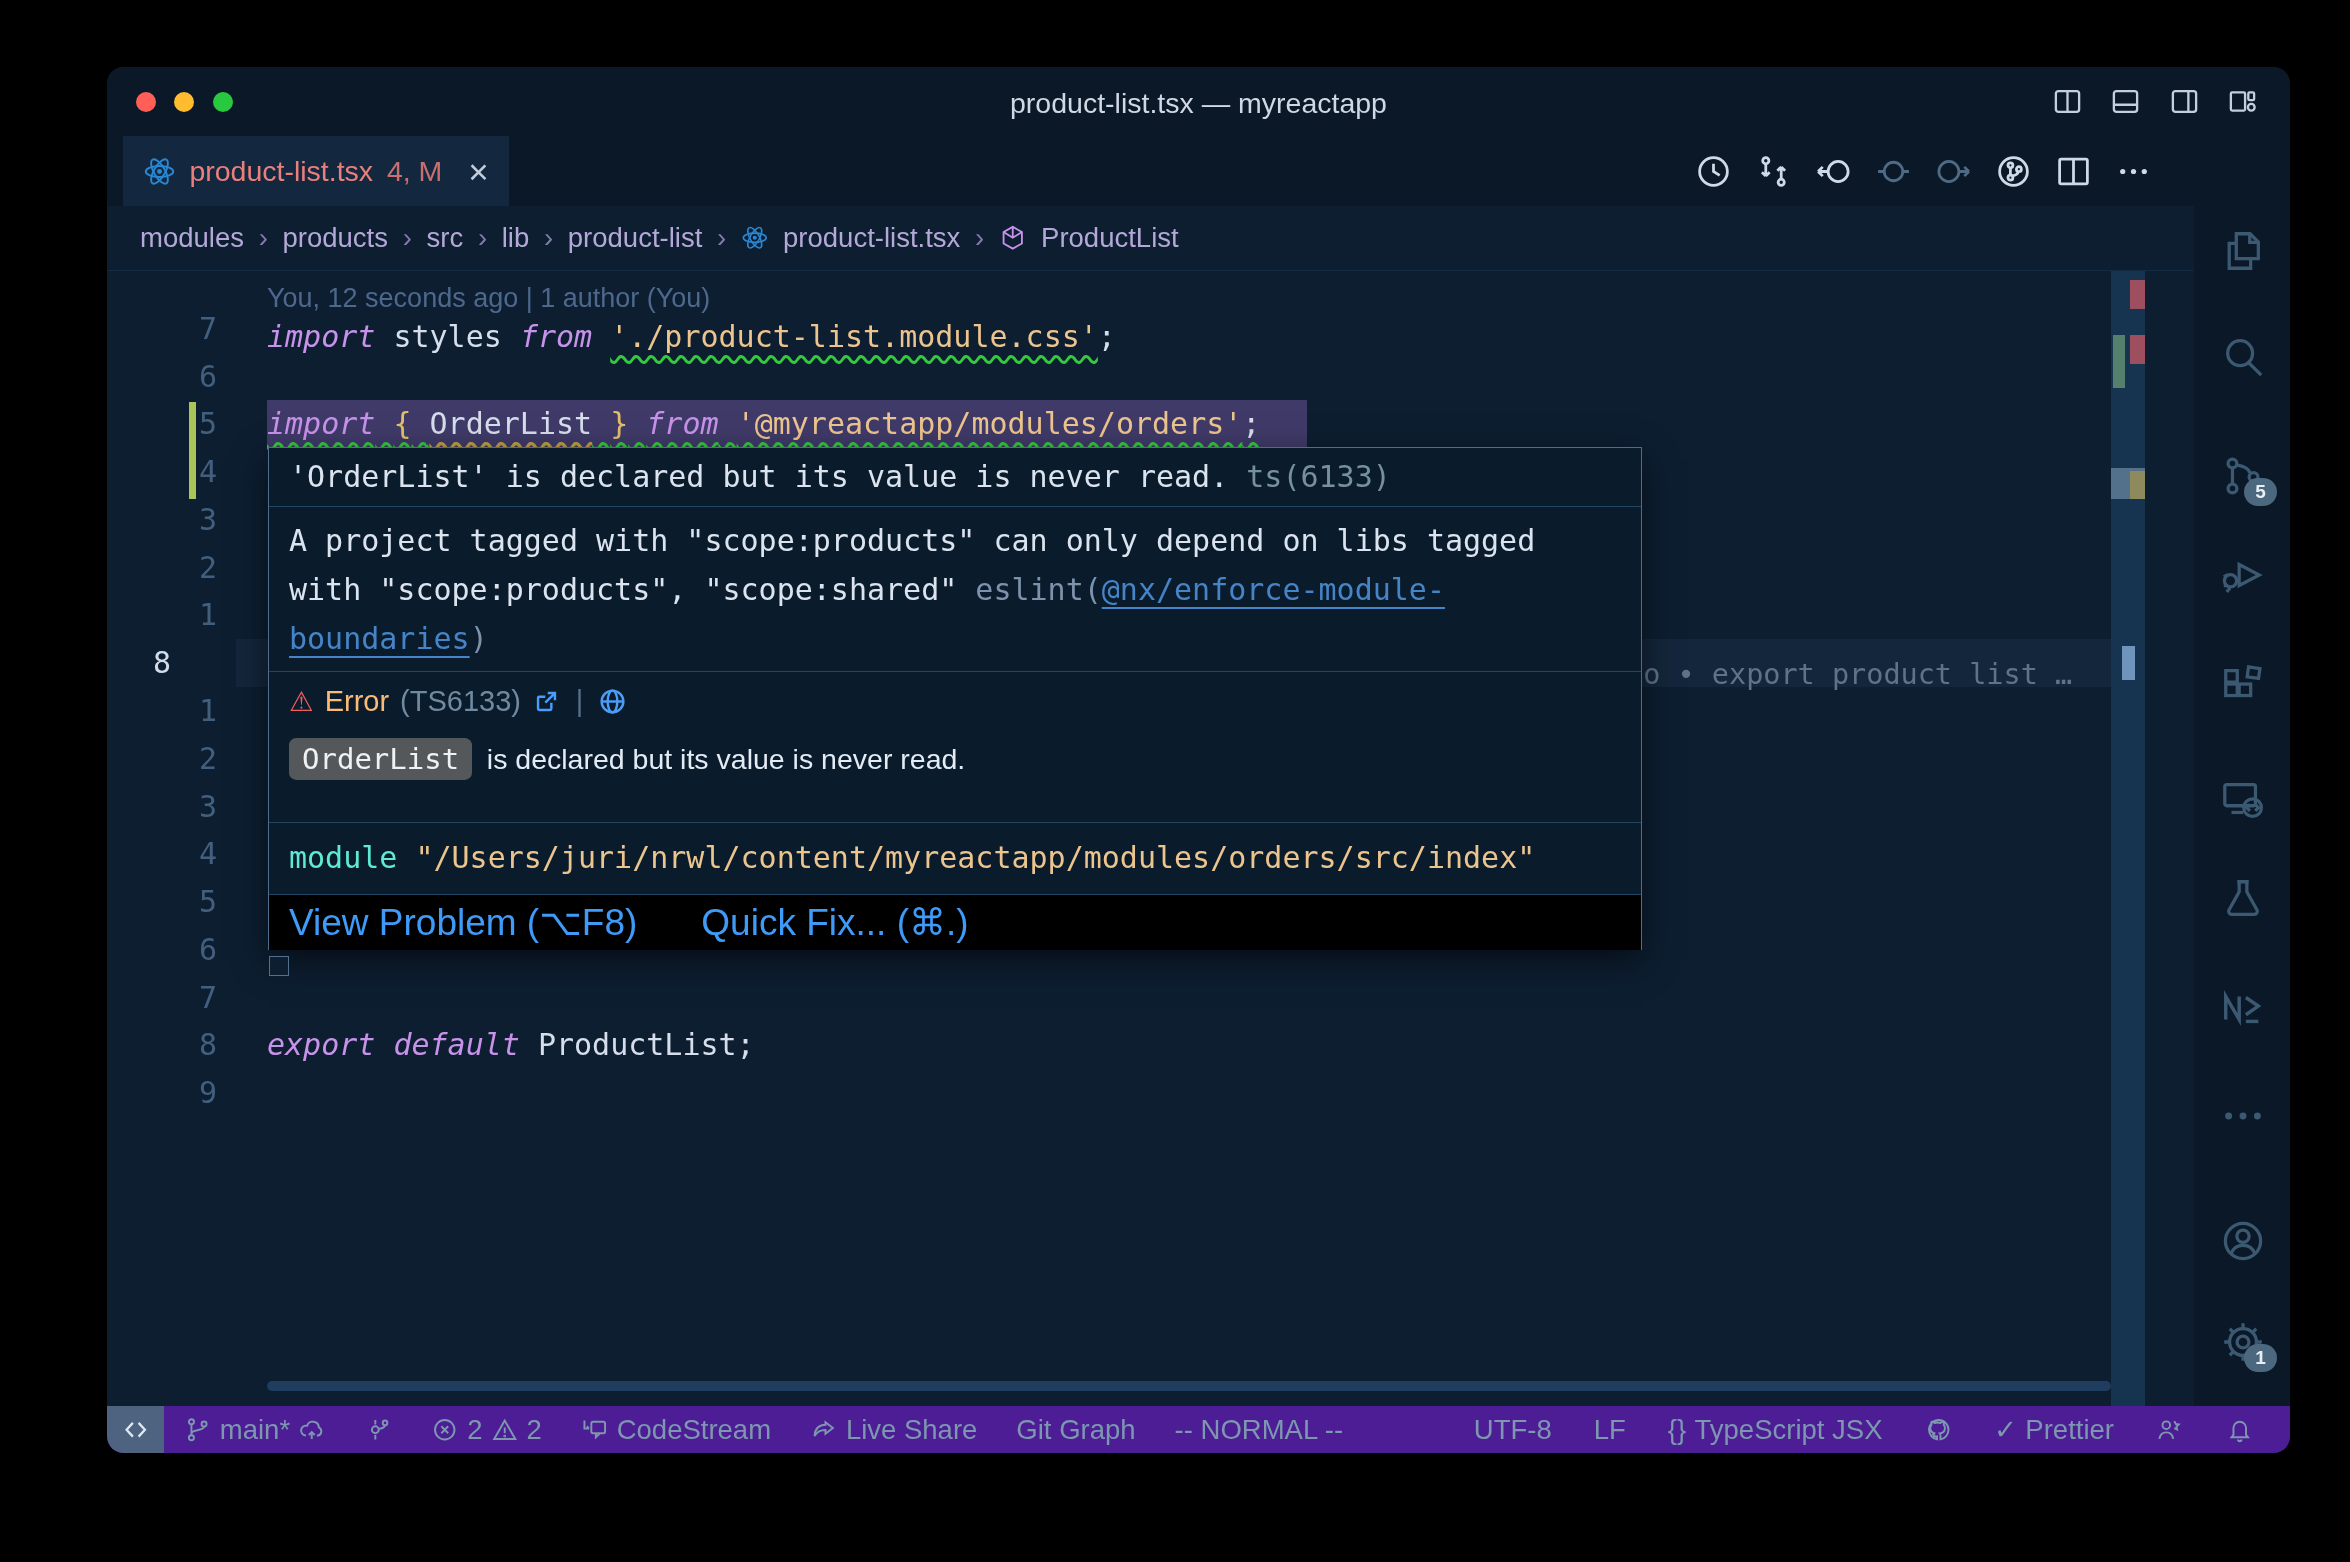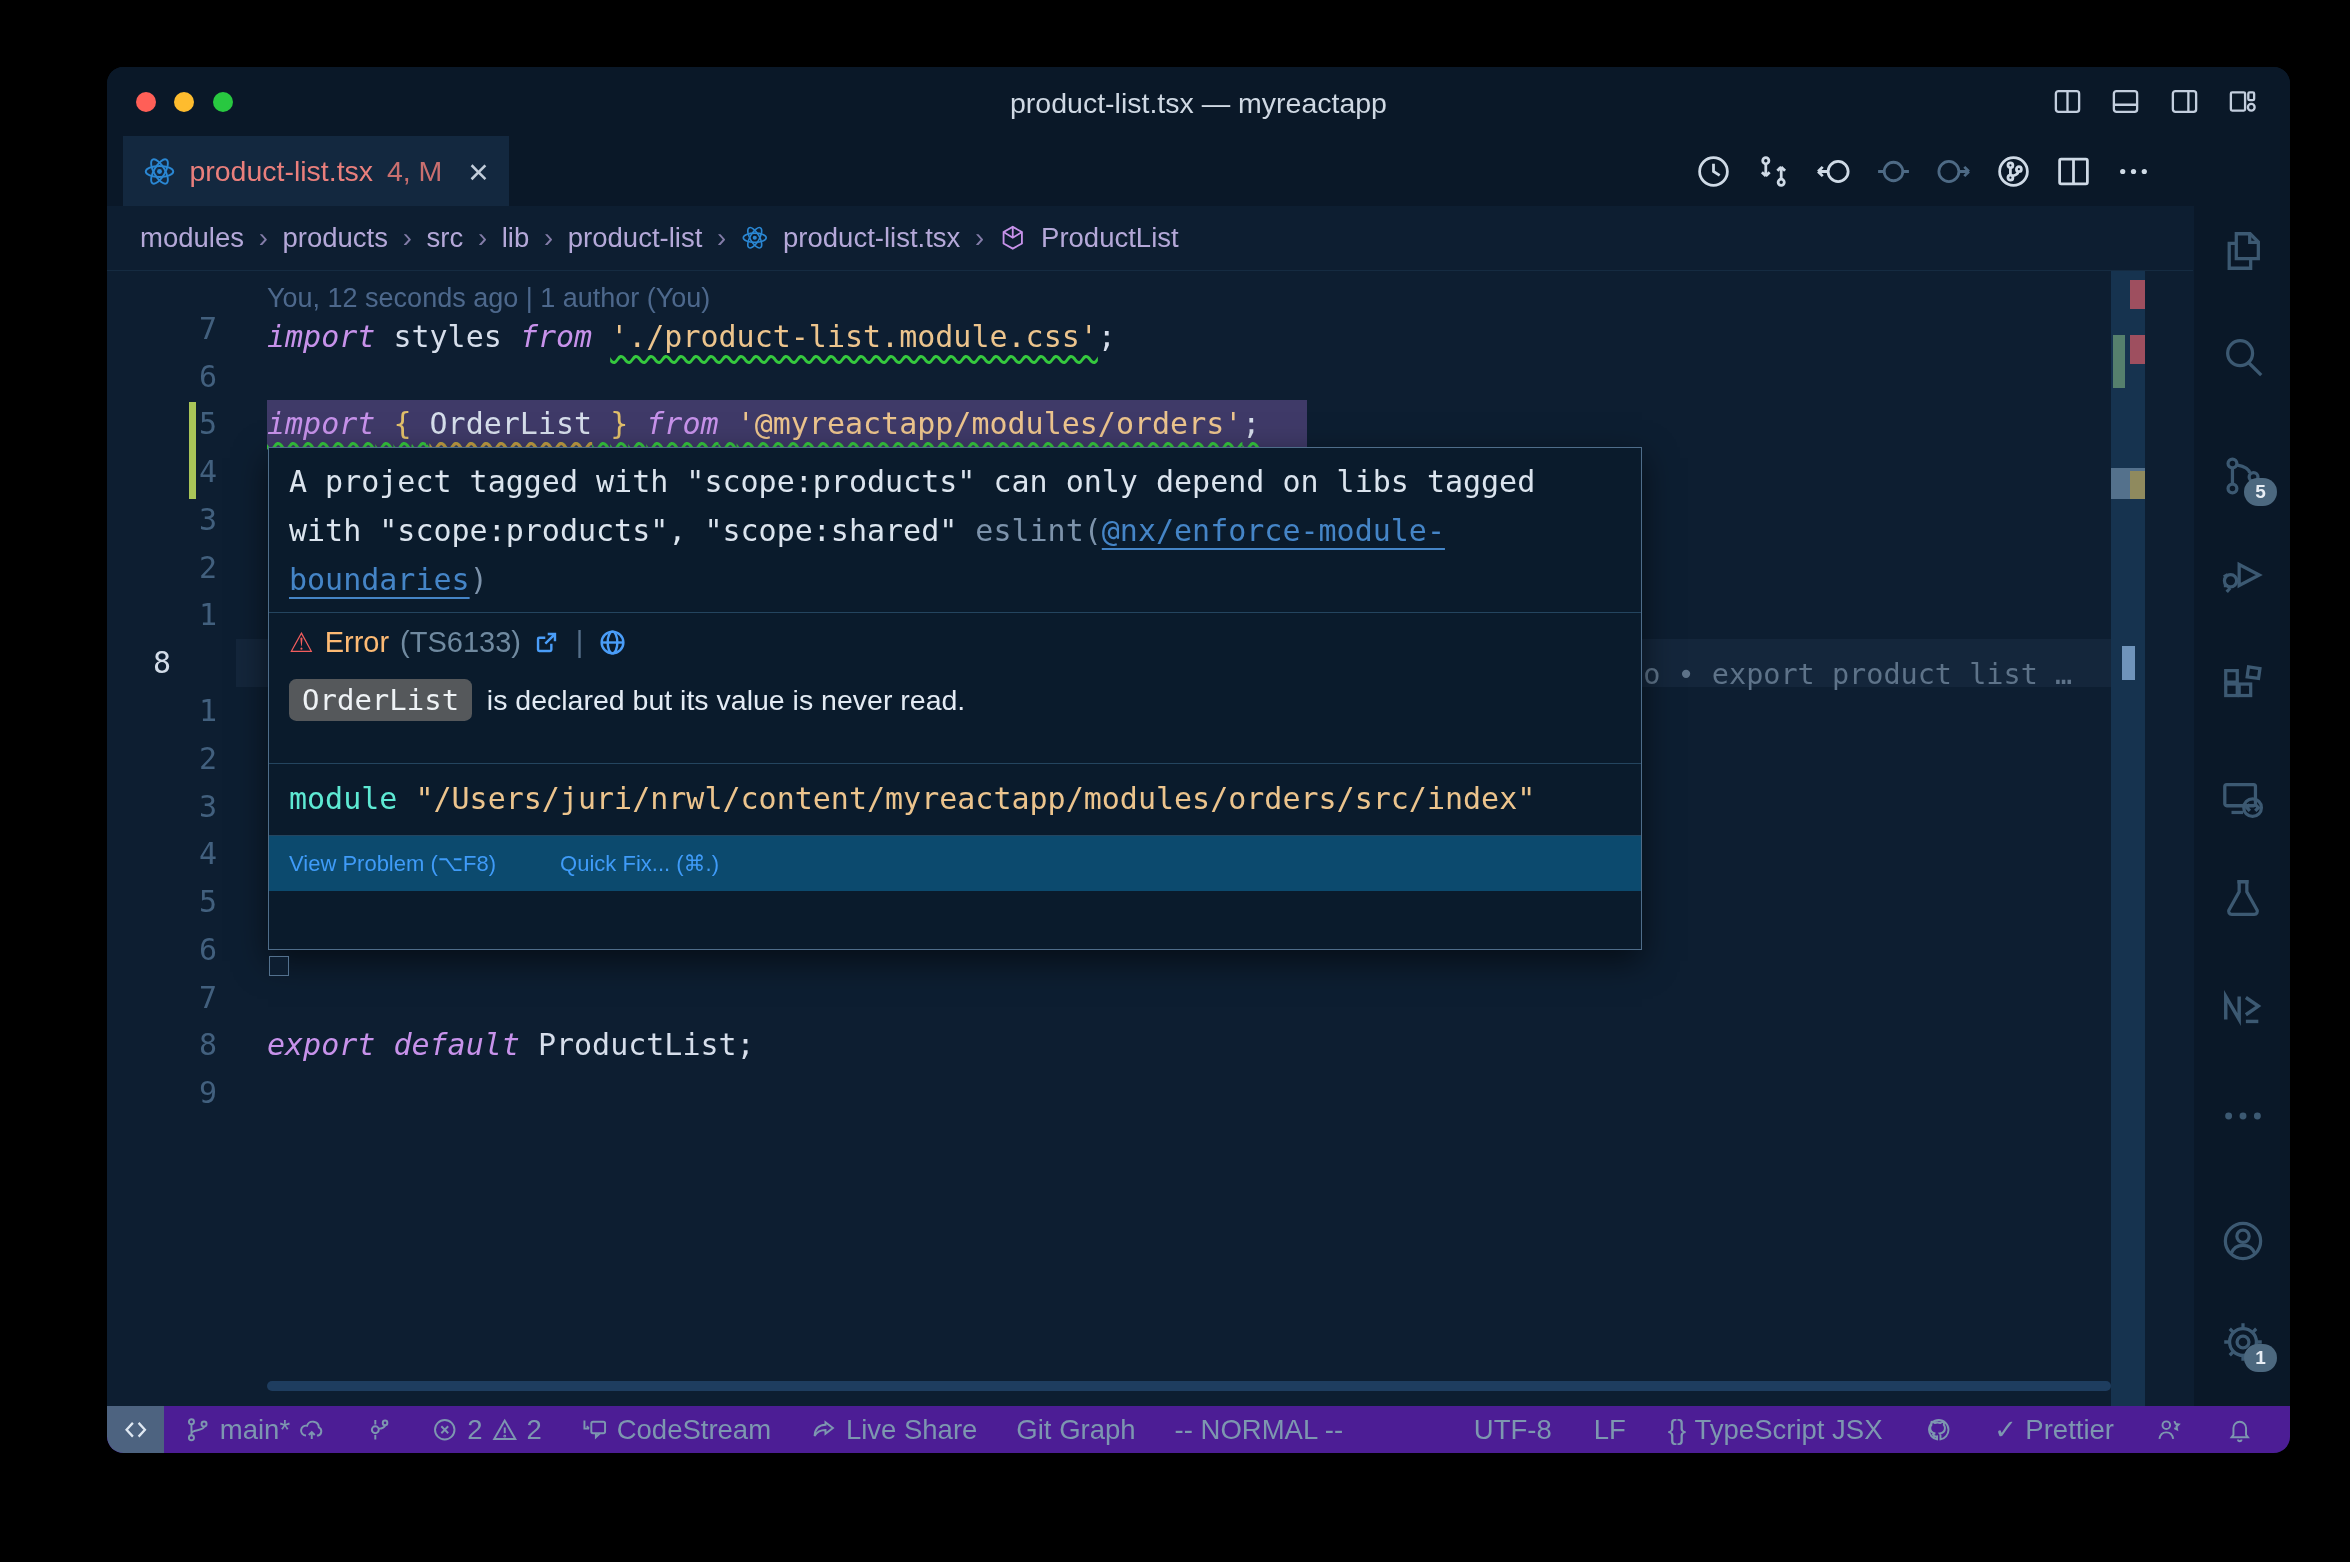--- a/index.html
+++ b/index.html
@@ -70,22 +70,22 @@
   .hv-warn{color:#f25d5d;font-size:27.5px}
   .hv-pipe{color:#56708a;margin:0 3.7px}
   .hv-err-row svg{width:29px;height:29px;color:#4a9df8}
   .hv-chip-row{margin-top:20px;font-family:"Liberation Sans",sans-serif;font-size:28.5px;color:#e3ebf4;
                display:flex;align-items:center;gap:14.7px}
   .chip{background:#55585b;color:#eef2f5;border-radius:7.3px;padding:0 13px;
         font:29px/42px "DejaVu Sans Mono",monospace;display:inline-block}
   .hv-s4{height:72px;line-height:70px;padding:0 20px;white-space:pre}
   .hv-kw{color:#5eead4}
   .hv-path{color:#ecc48d}
-  .hv-actions{height:55px;background:#0c4a6e;display:flex;align-items:center;gap:64px;padding-left:20px;
-              font-family:"Liberation Sans",sans-serif;font-size:22px;color:#3f9bf8}
+  .hv-actions{height:55px;background:#000000;display:flex;align-items:center;gap:64px;padding-left:20px;
+              font-family:"Liberation Sans",sans-serif;font-size:37px;color:#3f9bf8}
   .resize-handle{position:absolute;left:162px;top:685px;width:18.4px;height:18.4px;border:1.8px solid #53718e;
                  background:#0d1e31;z-index:5}
   
   .activitybar{position:absolute;top:69px;right:0;width:96px;bottom:47px;background:#0a1828}
   .act-btn{position:absolute;left:26px;width:46px;height:46px;color:#3c5972}
   .act-btn svg{width:46px;height:46px}
   .act-badge{position:absolute;right:-11px;bottom:-7.3px;min-width:33px;height:28.5px;border-radius:14.7px;
              background:#4c687f;color:#e8eef5;font-size:19px;font-weight:bold;text-align:center;line-height:28.5px}
   
   .statusbar{position:absolute;bottom:0;left:0;right:0;height:47px;background:#4c1d95;
@@ -276,20 +276,21 @@
       <div style="left:19px;top:9.2px;width:14.7px;height:29px;background:#9e4f5f"></div>
       <div style="left:1.8px;top:64px;width:12px;height:53px;background:#55806d"></div>
       <div style="left:19px;top:64px;width:14.7px;height:29px;background:#9e4f5f"></div>
       <div style="left:0;top:197px;width:34px;height:31px;background:#54718c"></div>
       <div style="left:19px;top:200px;width:14.7px;height:27.5px;background:#8f8a5e"></div>
       <div style="left:11px;top:375px;width:13px;height:34px;background:#6f94bb"></div>
     </div>
     <div class="hscroll"></div>
 
     <div class="hover">
+      <div class="hv-sec hv-s1"><span>'OrderList' is declared but its value is never read. </span><span class="hv-tag">ts(6133)</span></div>
       <div class="hv-sec hv-s2">
         <span>A project tagged with "scope:products" can only depend on libs tagged</span><br>
         <span>with "scope:products", "scope:shared" </span><span class="hv-gray">eslint(</span><span class="hv-link">@nx/enforce-module-</span><br>
         <span class="hv-link">boundaries</span><span class="hv-gray">)</span>
       </div>
       <div class="hv-sec hv-s3">
         <div class="hv-err-row">
           <span class="hv-warn">⚠</span>
           <span class="hv-err-label">Error</span>
             <span class="hv-err-code">(TS6133)</span>

